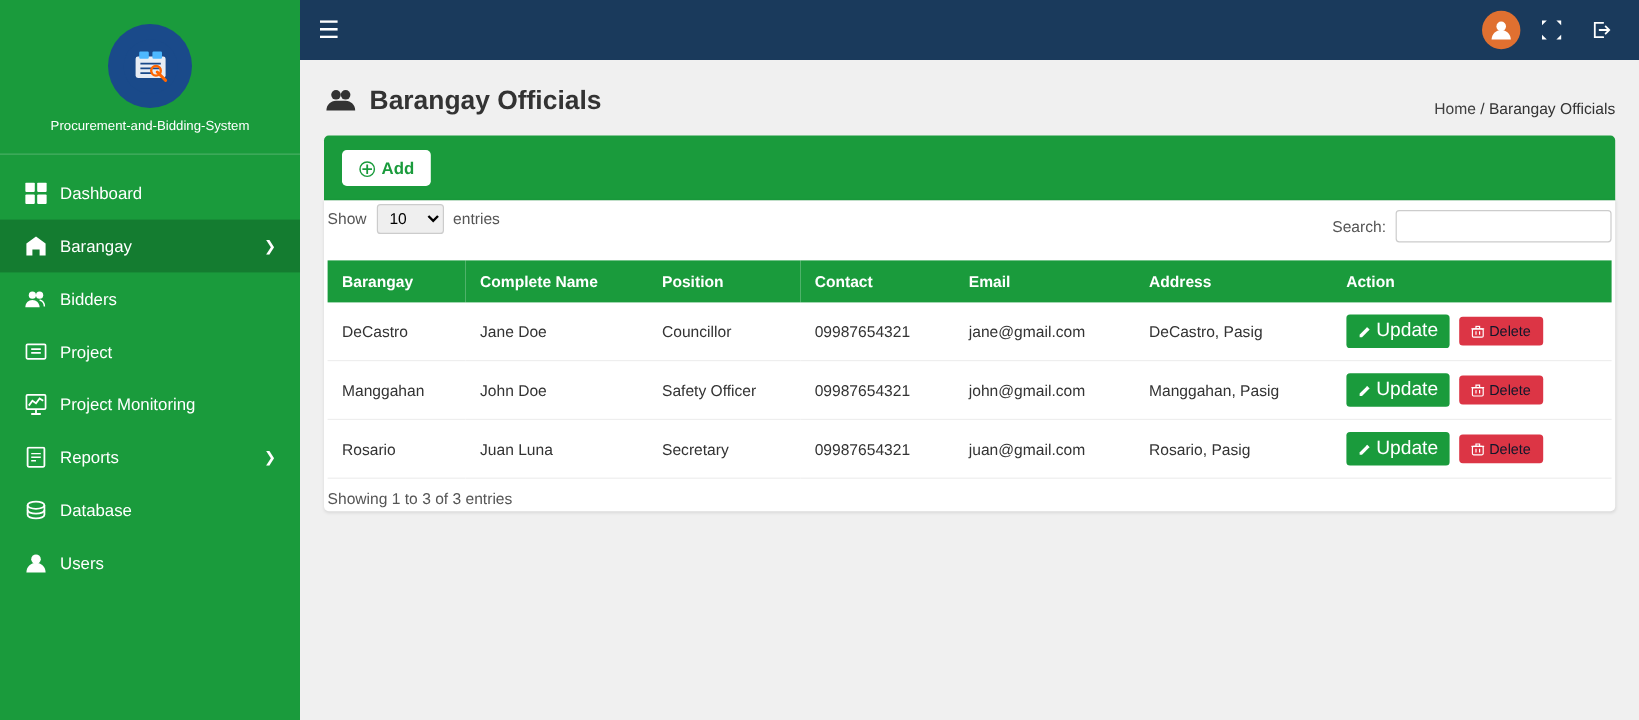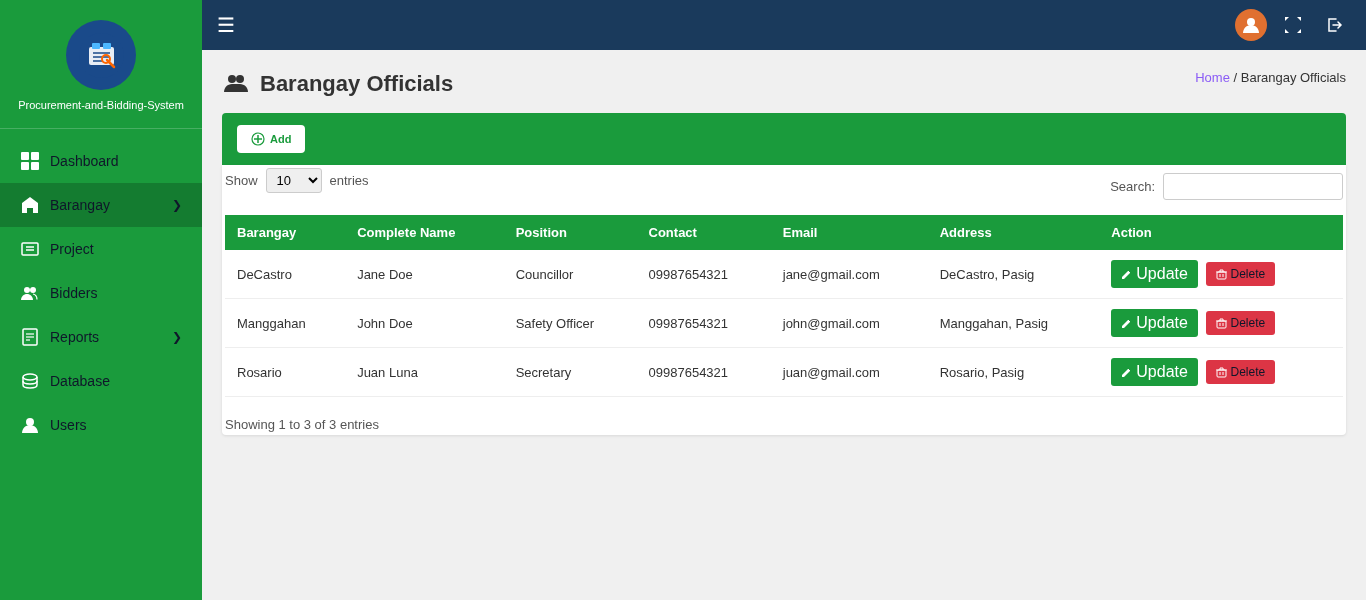--- a/index.html
+++ b/index.html
@@ -1,20 +1,20 @@
 <!DOCTYPE html>
 <html><head>
   <meta charset="utf-8">
   <style>
     * { margin: 0; padding: 0; box-sizing: border-box; }
     body { font-family: Arial, sans-serif; font-size: 14px; display: flex; height: 600px; overflow: hidden; }
 
     
     #sidebar {
-      width: 202px;
+      width: 250px;
       background: #1a9b3c;
       color: white;
       display: flex;
       flex-direction: column;
       flex-shrink: 0;
       height: 100%;
       overflow-y: auto;
     }
     #sidebar-logo {
       display: flex;
@@ -38,21 +38,21 @@
       font-size: 11px;
       text-align: center;
       color: white;
       line-height: 1.4;
     }
     #sidebar-nav { flex: 1; padding: 10px 0; }
     .nav-item {
       display: flex;
       align-items: center;
       padding: 12px 20px;
-      color: #0f172a;
+      color: #ffffff;
       cursor: pointer;
       gap: 10px;
       font-size: 14px;
       position: relative;
       text-align: right;
     }
     .nav-item.active { background: rgba(0,0,0,0.2); }
     .nav-icon { width: 20px; height: 20px; display: flex; align-items: center; justify-content: center; flex-shrink: 0; }
     .nav-arrow { margin-left: auto; font-size: 12px; }
 
@@ -88,55 +88,55 @@
     #content {
       flex: 1;
       padding: 20px;
       overflow-y: auto;
     }
 
     
     #breadcrumb-bar {
       display: flex;
       justify-content: space-between;
-      align-items: flex-start;
+      align-items: flex-end;
       margin-bottom: 15px;
     }
     #page-title-area {
       display: flex;
       align-items: center;
       gap: 10px;
       font-size: 22px;
       font-weight: bold;
       color: #333;
     }
     #breadcrumb {
       font-size: 13px;
       color: #666;
     }
-    #breadcrumb a { color: #8b5cf6; text-decoration: none; }
+    #breadcrumb a { color: #404040; text-decoration: none; }
     #breadcrumb span { color: #333; }
 
     
     #action-bar {
       background: #1a9b3c;
       padding: 12px 15px;
       border-radius: 4px 4px 0 0;
       margin-bottom: 0;
     }
     .add-btn {
       background: white;
       color: #1a9b3c;
       border: none;
       padding: 7px 14px;
       border-radius: 4px;
       cursor: pointer;
-      font-size: 11px;
+      font-size: 14px;
       display: inline-flex;
-      align-items: center;
+      align-items: flex-end;
       gap: 5px;
       font-weight: bold;
     }
 
     
     #table-container {
       background: white;
       border-radius: 0 0 4px 4px;
       padding: 3px;
       box-shadow: 0 1px 3px rgba(0,0,0,0.1);
@@ -224,21 +224,21 @@
       font-size: 12px;
       display: inline-flex;
       align-items: center;
       gap: 4px;
     }
 
     
     #pagination-area {
       display: flex;
       align-items: center;
-      margin-top: 20px;
+      margin-top: 9px;
       font-size: 13px;
       color: #555;
     }
     .pagination-controls {
       display: flex;
       align-items: center;
       gap: 4px;
     }
     .page-btn {
       padding: 6px 12px;
@@ -295,40 +295,51 @@
             <path d="M9 1L1 7v10h5v-5h6v5h5V7z"></path>
           </svg>
       </span>
       <span>Barangay</span>
       <span class="nav-arrow">❯</span>
     </div>
 
     <div class="nav-item">
       <span class="nav-icon">
         <svg width="18" height="18" viewBox="0 0 18 18" fill="white">
-            <rect x="1" y="3" width="16" height="12" rx="1" stroke="white" stroke-width="1.5" fill="none"></rect>
-            <line x1="5" y1="7" x2="13" y2="7" stroke="white" stroke-width="1.5"></line>
-            <line x1="5" y1="10" x2="13" y2="10" stroke="white" stroke-width="1.5"></line>
-          </svg>
-      </span>
-      <span>Project</span>
-    </div>
-
-    <div class="nav-item">
-      <span class="nav-icon">
-        <svg width="18" height="18" viewBox="0 0 18 18" fill="white">
             <circle cx="6" cy="6" r="3"></circle>
             <circle cx="12" cy="6" r="3"></circle>
             <path d="M0 16c0-3.3 2.7-6 6-6s6 2.7 6 6"></path>
             <path d="M12 10c2.2.5 4 2.6 4 5.5" stroke="white" stroke-width="1.2" fill="none"></path>
           </svg>
       </span>
       <span>Bidders</span>
     </div>
 
+    <div class="nav-item">
+      <span class="nav-icon">
+        <svg width="18" height="18" viewBox="0 0 18 18" fill="white">
+            <rect x="1" y="3" width="16" height="12" rx="1" stroke="white" stroke-width="1.5" fill="none"></rect>
+            <line x1="5" y1="7" x2="13" y2="7" stroke="white" stroke-width="1.5"></line>
+            <line x1="5" y1="10" x2="13" y2="10" stroke="white" stroke-width="1.5"></line>
+          </svg>
+      </span>
+      <span>Project</span>
+    </div>
+
+    <div class="nav-item">
+      <span class="nav-icon">
+        <svg width="18" height="18" viewBox="0 0 18 18" fill="white">
+            <rect x="1" y="1" width="16" height="12" rx="1" stroke="white" stroke-width="1.5" fill="none"></rect>
+            <line x1="9" y1="13" x2="9" y2="17" stroke="white" stroke-width="1.5"></line>
+            <line x1="5" y1="17" x2="13" y2="17" stroke="white" stroke-width="1.5"></line>
+            <polyline points="3,10 6,6 9,8 12,4 15,6" stroke="white" stroke-width="1.5" fill="none"></polyline>
+          </svg>
+      </span>
+      <span>Project Monitoring</span>
+    </div>
 
     <div class="nav-item">
       <span class="nav-icon">
         <svg width="18" height="18" viewBox="0 0 18 18" fill="white">
             <rect x="2" y="1" width="14" height="16" rx="1" stroke="white" stroke-width="1.5" fill="none"></rect>
             <line x1="5" y1="6" x2="13" y2="6" stroke="white" stroke-width="1.2"></line>
             <line x1="5" y1="9" x2="13" y2="9" stroke="white" stroke-width="1.2"></line>
             <line x1="5" y1="12" x2="9" y2="12" stroke="white" stroke-width="1.2"></line>
           </svg>
       </span>

